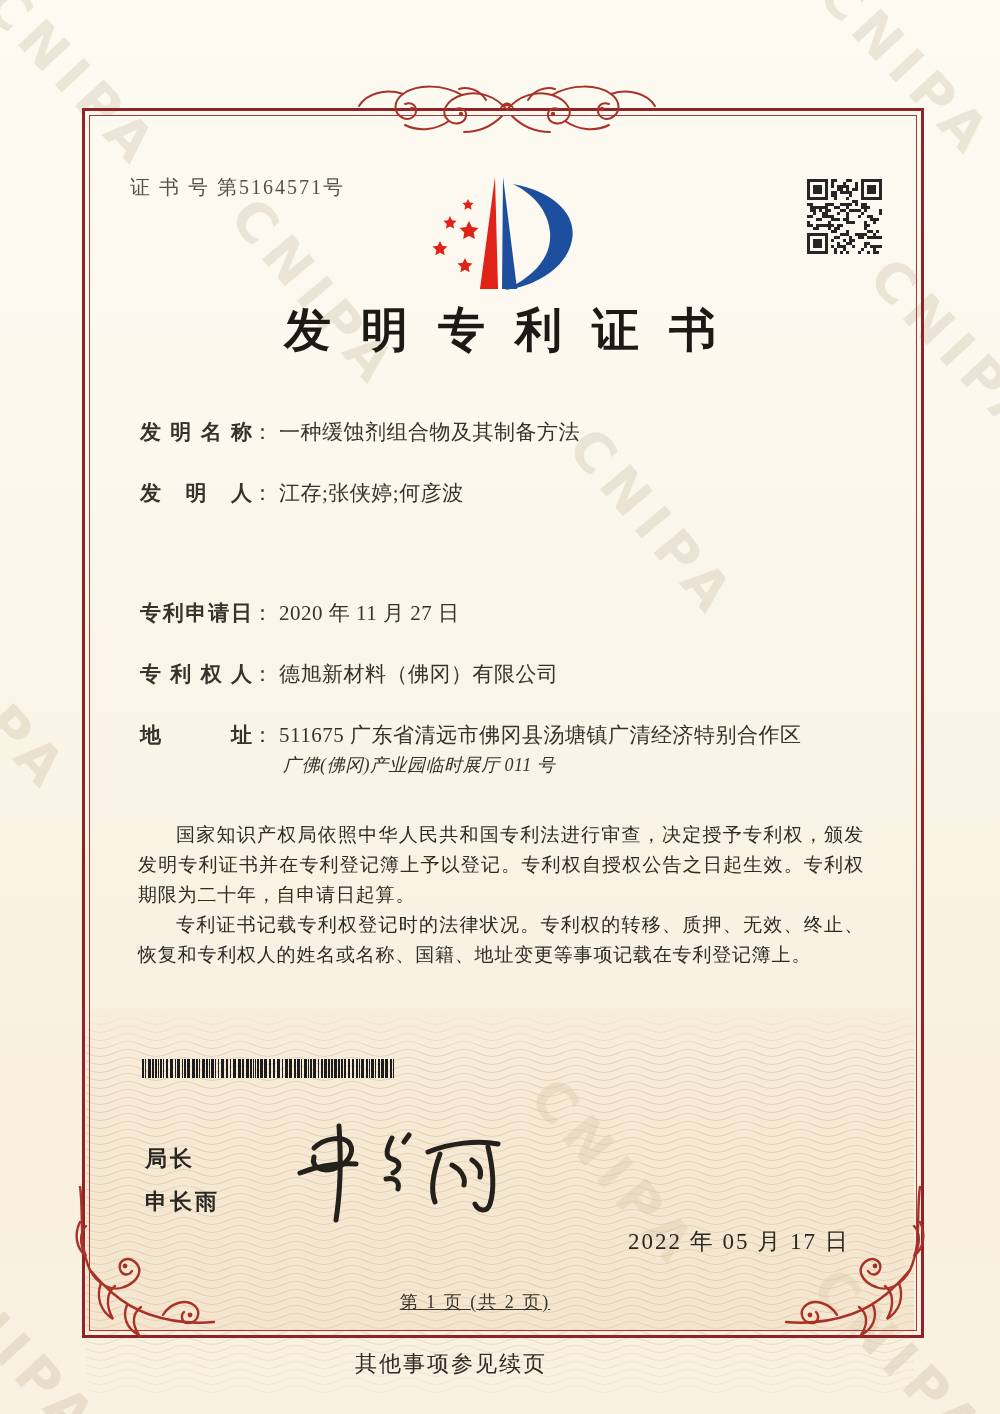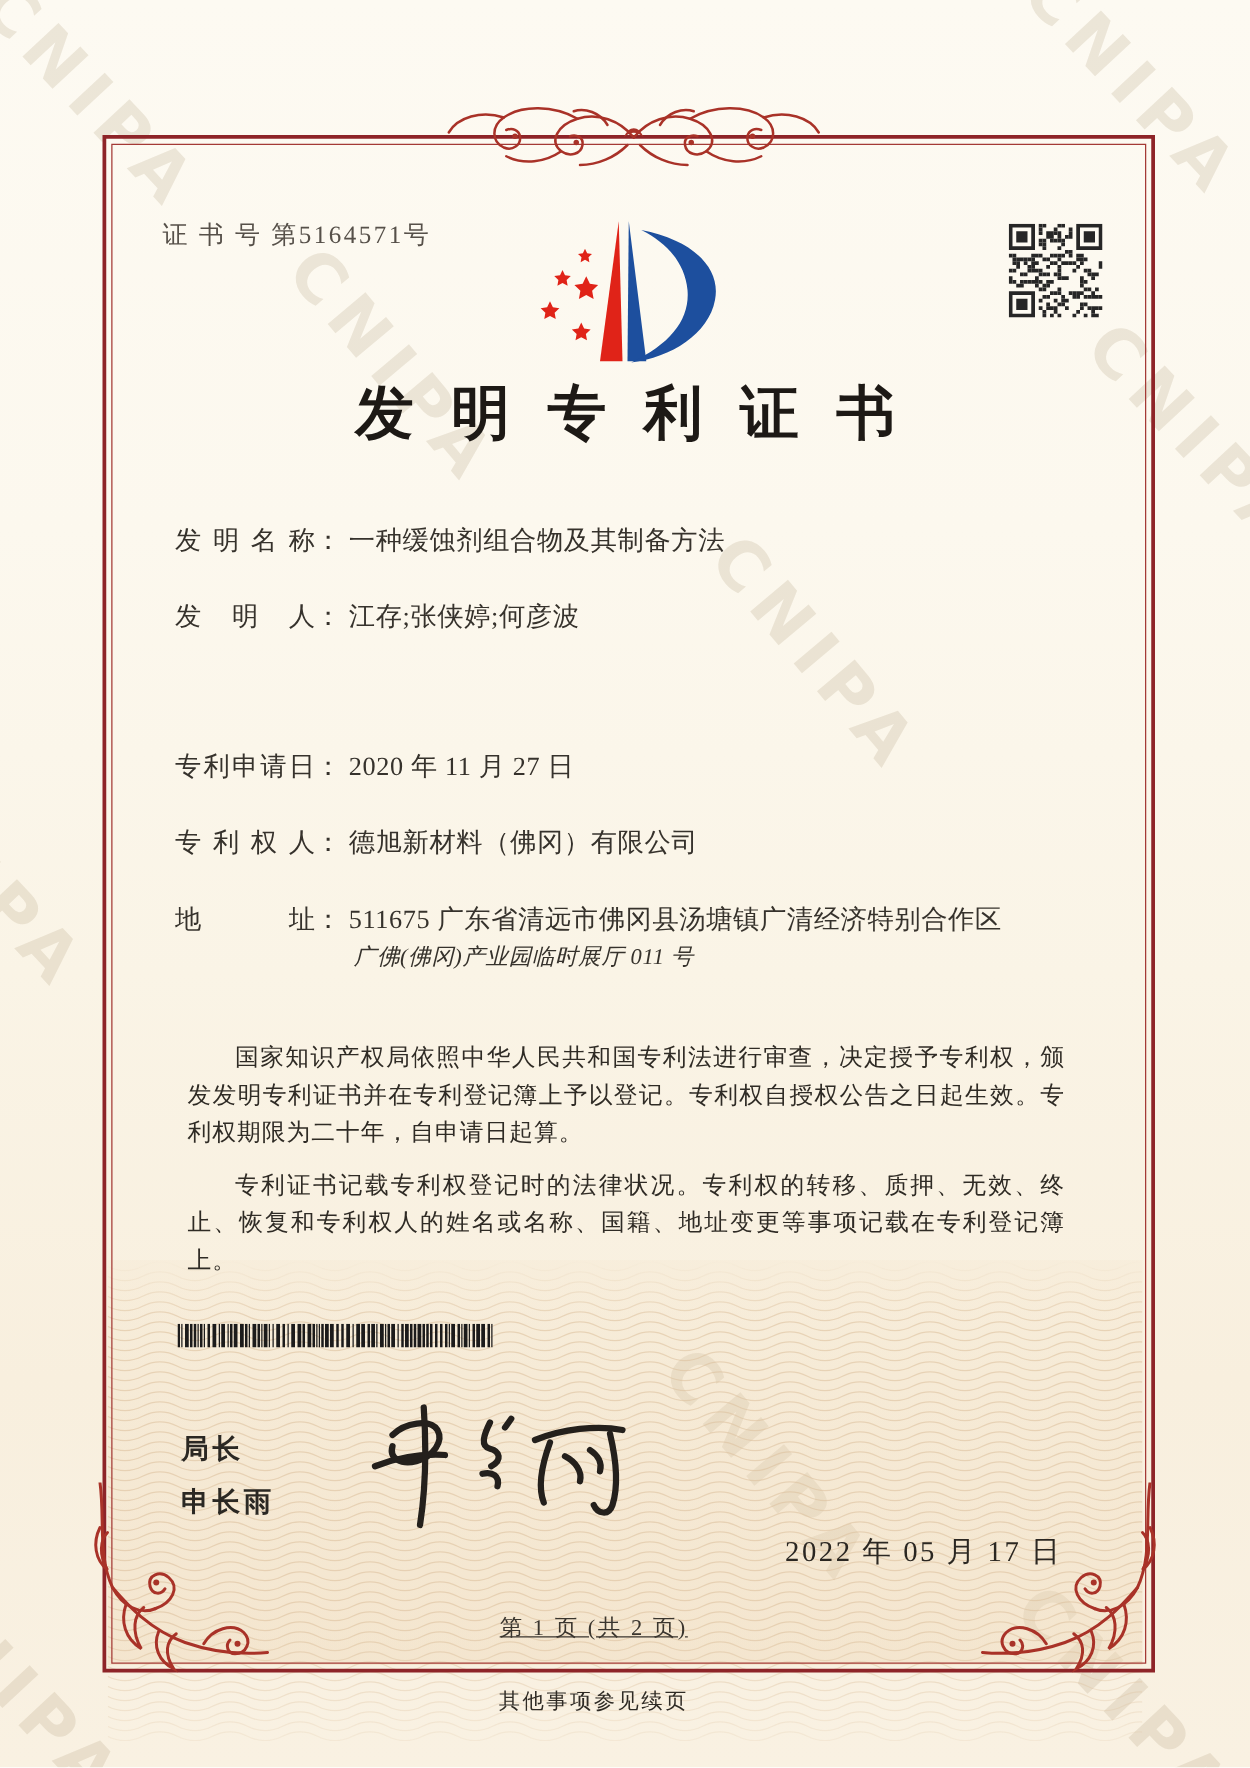--- a/index.html
+++ b/index.html
@@ -22,45 +22,45 @@
   .flourish.bl{left:66px;top:1186px;}
   .flourish.br{left:784px;top:1186px;}
   
   .cert-no{position:absolute;left:130px;top:174px;font-size:20px;letter-spacing:2px;color:#565049;}
   .qr{position:absolute;left:807px;top:179px;width:75px;height:75px;}
   .logo{position:absolute;left:425px;top:171px;width:160px;height:126px;}
   .title{position:absolute;left:0;top:299px;width:1000px;text-align:center;
          font-size:47px;font-weight:600;letter-spacing:30px;text-indent:30px;color:#1d1915;}
   
   .row{position:absolute;left:140px;font-size:21px;color:#36322c;white-space:nowrap;}
-  .jl{display:inline-block;width:112px;text-align:justify;text-align-last:justify;vertical-align:bottom;}
+  .jl{display:inline-block;width:112px;text-align:justify;text-align-last:justify;vertical-align:bottom;font-weight:bold;}
   .cl{display:inline-block;margin-right:6px;}
   .val{letter-spacing:0.5px;}
   .addr2{position:absolute;left:283px;top:753px;font-size:18px;color:#36322c;letter-spacing:0.5px;font-style:italic;}
   .pair2{position:absolute;left:510px;top:778px;font-size:21px;color:#36322c;white-space:nowrap;}
   
   .body-text{position:absolute;left:138px;top:820px;width:726px;font-size:19px;line-height:30px;
              color:#2f2b25;letter-spacing:0.8px;text-align:justify;}
-  .body-text p{margin:12px;text-indent:2em;}
+  .body-text p{margin:0;text-indent:2em;}
   
   .tan-band{position:absolute;left:86px;top:1008px;width:828px;height:324px;
             background:linear-gradient(180deg,rgba(242,225,198,0.18),rgba(238,216,184,0.45));}
   .waves{position:absolute;left:86px;top:1008px;width:828px;height:385px;opacity:.55;
          -webkit-mask-image:linear-gradient(180deg,transparent 0,#000 45px,#000 78%,rgba(0,0,0,.3) 100%);
          mask-image:linear-gradient(180deg,transparent 0,#000 45px,#000 78%,rgba(0,0,0,.3) 100%);}
   .barcode{position:absolute;left:142px;top:1059px;width:253px;height:19px;}
   .signer{position:absolute;left:145px;font-family:"Liberation Sans","DejaVu Sans",sans-serif;
           font-size:22px;font-weight:600;color:#2b2823;letter-spacing:3px;}
   .signer.t1{top:1144px;} .signer.t2{top:1187px;}
   .signature{position:absolute;left:292px;top:1116px;width:240px;height:110px;}
   .issue-date{position:absolute;left:628px;top:1226px;font-size:23px;letter-spacing:2px;color:#2b2722;}
   .page-indicator{position:absolute;left:355px;top:1290px;width:240px;text-align:center;
                   font-size:18px;letter-spacing:2px;color:#3a352e;text-decoration:underline;}
-  .footer-note{position:absolute;left:355px;top:1349px;width:240px;text-align:center;
-               font-size:17px;letter-spacing:2px;color:#2f2b25;}
+  .footer-note{position:absolute;left:355px;top:1349px;width:240px;text-align:left;
+               font-size:22px;letter-spacing:2px;color:#2f2b25;}
 </style>
 </head>
 <body>
 
 <div class="page">
 
   <span class="wm" style="left:18px;top:-28px;">CNIPA</span>
   <span class="wm" style="left:852px;top:-38px;">CNIPA</span>
   <span class="wm" style="left:266px;top:186px;transform:rotate(50deg);">CNIPA</span>
   <span class="wm" style="left:903px;top:246px;">CNIPA</span>

